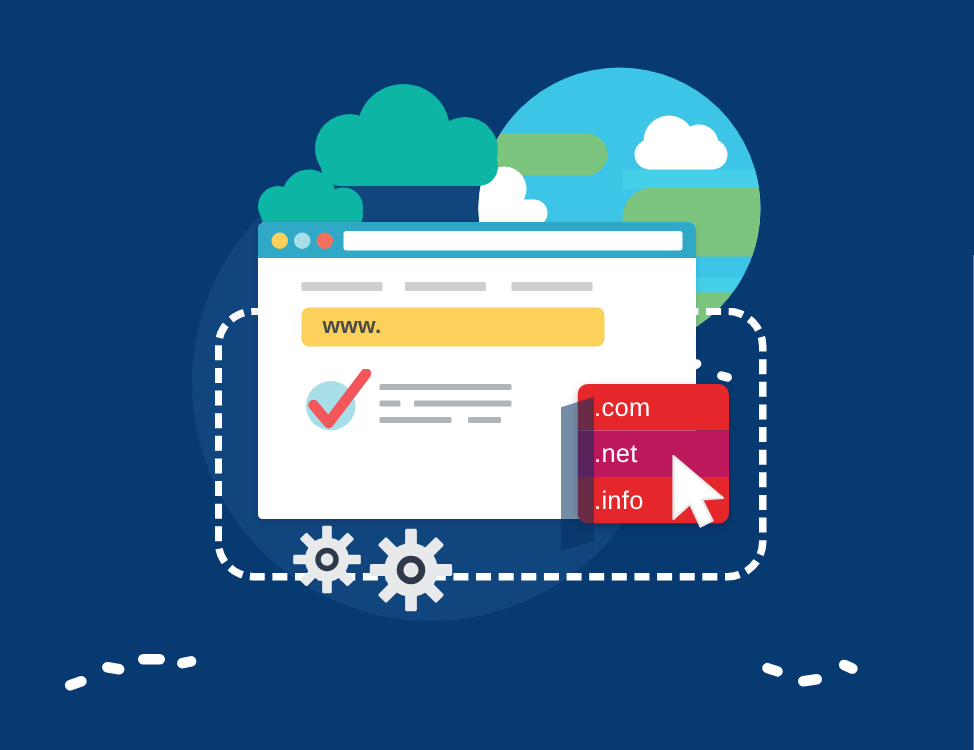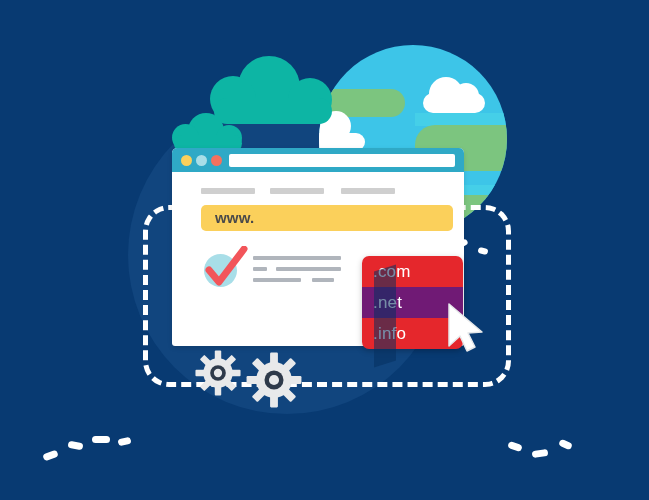--- a/index.html
+++ b/index.html
@@ -81,21 +81,21 @@
 
   
   .navbar-line { position:absolute; height:6px; background:#CFCFCF; border-radius:1px; top:40px; }
   #nav-1 { left:29px; width:54px; }
   #nav-2 { left:98px; width:54px; }
   #nav-3 { left:169px; width:54px; }
 
   
   #search-field {
     position:absolute; left:29px; top:57px;
-    width:252px; height:26px;
+    width:202px; height:26px;
     background:#FBD05B; border-radius:5px;
   }
   #search-text {
     position:absolute; left:14px; top:4px;
     font-size:15px; font-weight:bold; letter-spacing:.2px;
     color:#4A4A4A;
   }
 
   
   #check-circle {
@@ -111,36 +111,36 @@
   
   .cline { position:absolute; height:4px; background:#B0B5BC; border-radius:1px; }
   #c1 { left:81px;  top:108px; width:88px; }
   #c2 { left:81px;  top:119px; width:14px; }
   #c3 { left:104px; top:119px; width:65px; }
   #c4 { left:81px;  top:130px; width:48px; }
   #c5 { left:140px; top:130px; width:22px; }
 
   
   #domain-list {
-    left:362px; top:256px;
+    left:385px; top:256px;
     width:101px; height:93px;
     border-radius:7px;
     overflow:hidden;
     box-shadow:0 2px 6px rgba(0,0,0,.22);
   }
   .domain-item {
     height:31px;
     display:flex; align-items:center;
     padding-left:11px;
     font-size:17px;
     color:#FFFFFF;
     letter-spacing:.2px;
   }
   .domain-com  { background:#E5272C; }
-  .domain-net  { background:#701a75; }
+  .domain-net  { background:#be185d; }
   .domain-info { background:#E5272C;text-align:right; }
 
   #domain-shadow {
     left:374px; top:268px;
     width:22px; height:96px;
     background:#062F5E;
     opacity:.55;
     transform:skewY(-18deg);
     z-index:1;
   }

